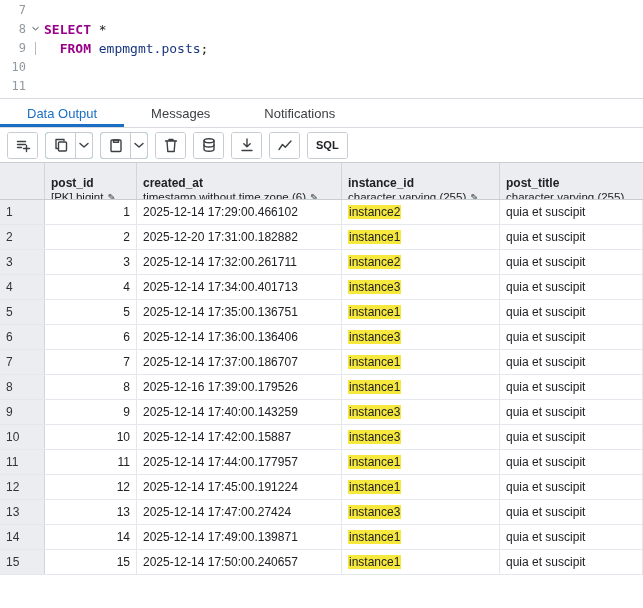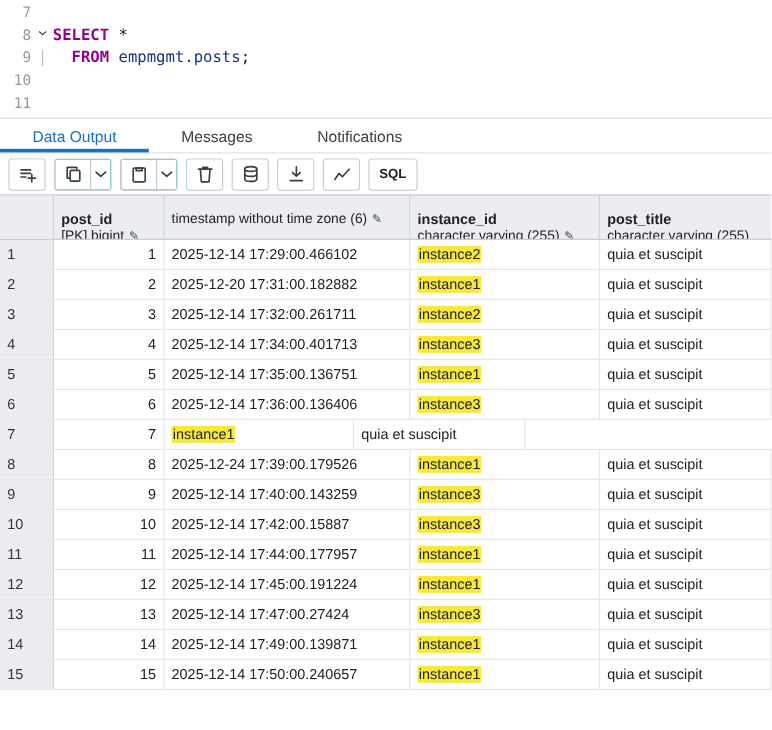--- a/index.html
+++ b/index.html
@@ -173,20 +173,21 @@
       </div>
     </div>
   <div class="grid">
     <div class="grid-header">
       <div class="corner"></div>
     <div class="hcell c0">
           <div class="hname">post_id</div>
           <div class="htype"><span>[PK] bigint</span><span class="pencil">✎</span></div>
         </div>
         <div class="hcell c1">
+          <div class="hname">created_at</div>
           <div class="htype"><span>timestamp without time zone (6)</span><span class="pencil">✎</span></div>
         </div>
         <div class="hcell c2">
           <div class="hname">instance_id</div>
           <div class="htype"><span>character varying (255)</span><span class="pencil">✎</span></div>
         </div>
         <div class="hcell c3">
           <div class="hname">post_title</div>
           <div class="htype"><span>character varying (255)</span></div>
         </div>
@@ -242,29 +243,30 @@
           <div class="cell c0 num">6</div>
           <div class="cell c1">2025-12-14 17:36:00.136406</div>
           <div class="cell c2">
             <span class="hl">instance3</span>
           </div>
           <div class="cell c3">quia et suscipit</div>
         </div>
         <div class="grow">
           <div class="rnum">7</div>
           <div class="cell c0 num">7</div>
+          <div class="cell c1">2025-12-14 17:37:00.186707</div>
           <div class="cell c2">
             <span class="hl">instance1</span>
           </div>
           <div class="cell c3">quia et suscipit</div>
         </div>
         <div class="grow">
           <div class="rnum">8</div>
           <div class="cell c0 num">8</div>
-          <div class="cell c1">2025-12-24 17:39:00.179526</div>
+          <div class="cell c1">2025-12-16 17:39:00.179526</div>
           <div class="cell c2">
             <span class="hl">instance1</span>
           </div>
           <div class="cell c3">quia et suscipit</div>
         </div>
         <div class="grow">
           <div class="rnum">9</div>
           <div class="cell c0 num">9</div>
           <div class="cell c1">2025-12-14 17:40:00.143259</div>
           <div class="cell c2">

